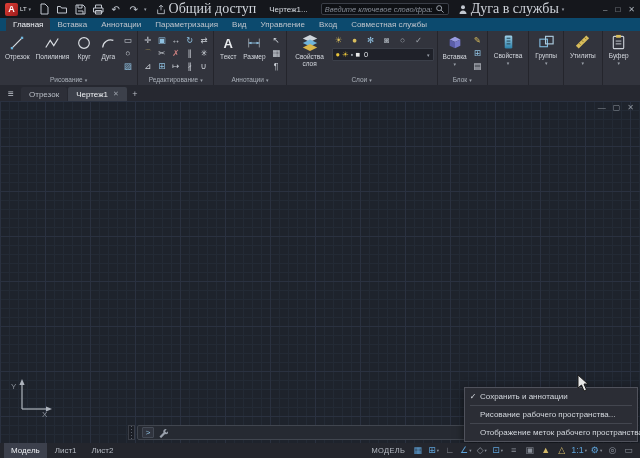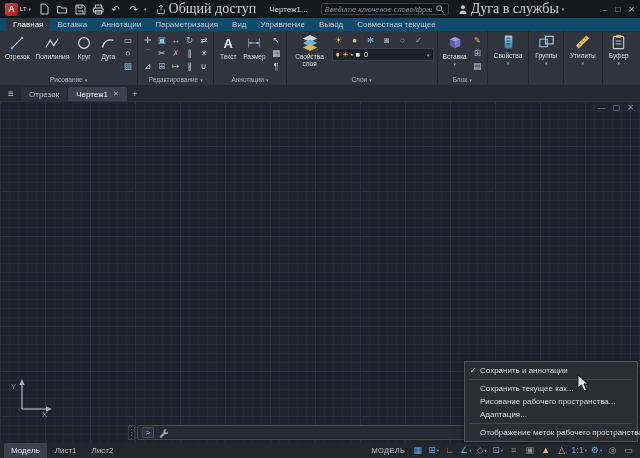--- a/index.html
+++ b/index.html
@@ -166,22 +166,22 @@
   </header>
 
   <nav class="rtabs">
 
   <span class="rtab active">Главная</span>
       <span class="rtab">Вставка</span>
       <span class="rtab">Аннотации</span>
       <span class="rtab">Параметризация</span>
       <span class="rtab">Вид</span>
       <span class="rtab">Управление</span>
-      <span class="rtab">Вывод</span>
-      <span class="rtab">Совместная текущее</span>
+      <span class="rtab">Вход</span>
+      <span class="rtab">Совместная службы</span>
     </nav>
 
   <section class="ribbon">
 
     <div class="panel">
       <div class="panel-body">
         <div class="bigbtn">
           <span class="icon18">
               <svg width="16" height="16" viewBox="0 0 18 18">
                 <line x1="3" y1="15" x2="15" y2="3" stroke="#d9dde2" stroke-width="1.3"></line>
@@ -454,29 +454,21 @@
 
     <div class="ws-menu">
 
     <div class="mitem checked">
           <span class="chk">✓</span>
           <span class="mlabel">Сохранить и аннотации</span>
         </div>
         <div class="msep"></div>
         <div class="mitem">
           <span class="chk"></span>
-          <span class="mlabel">Сохранить текущее как...</span>
-        </div>
-        <div class="mitem">
-          <span class="chk"></span>
           <span class="mlabel">Рисование рабочего пространства...</span>
-        </div>
-        <div class="mitem">
-          <span class="chk"></span>
-          <span class="mlabel">Адаптация...</span>
         </div>
         <div class="msep"></div>
         <div class="mitem">
           <span class="chk"></span>
           <span class="mlabel">Отображение меток рабочего пространства</span>
         </div>
       </div>
 
   </main>
 

